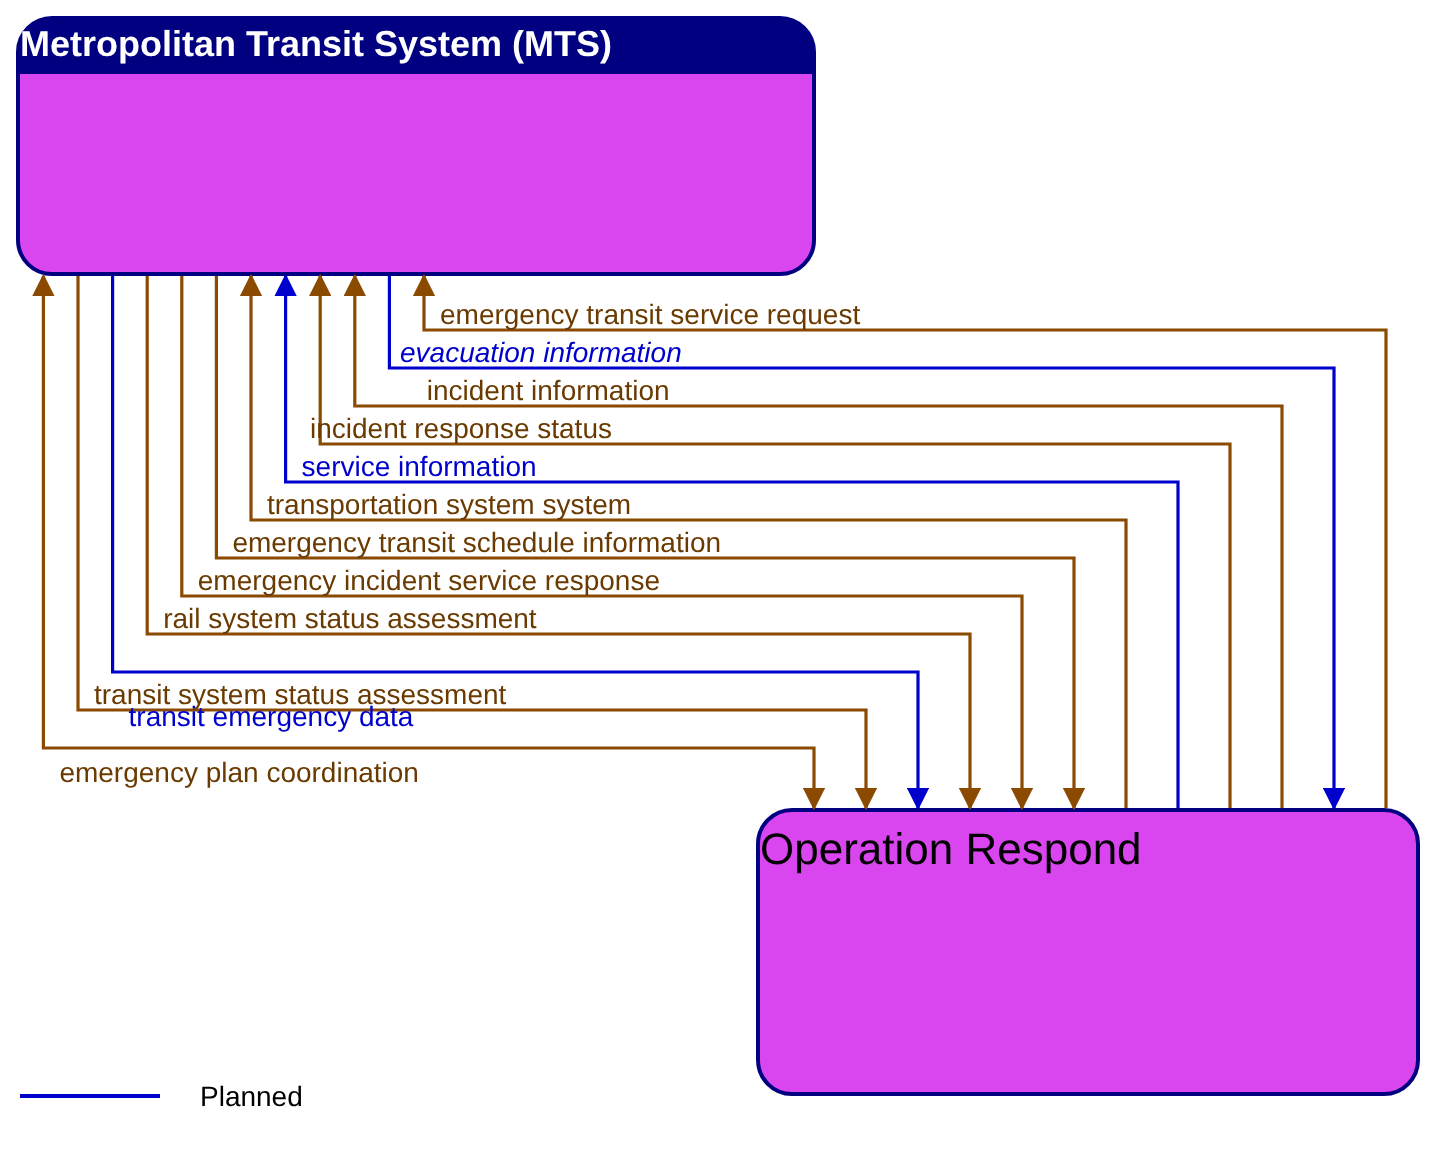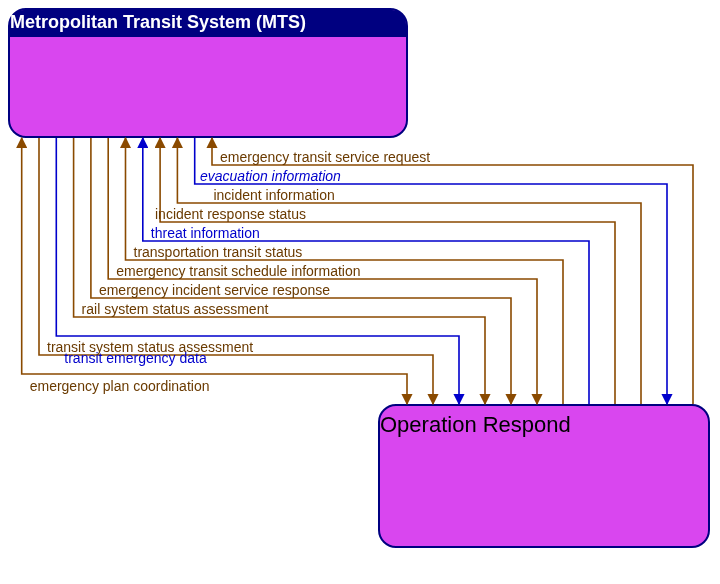--- a/index.html
+++ b/index.html
@@ -119,24 +119,28 @@
       <path d="M 39 138 L 39 355 L 433 355 L 433 404" fill="none" stroke="#8a4a00" stroke-width="1.6" marker-start="none" marker-end="url(#arr-e)"></path>
       <path d="M 21.69999999999999 138 L 21.69999999999999 374 L 407 374 L 407 404" fill="none" stroke="#8a4a00" stroke-width="1.6" marker-start="url(#arr-e)" marker-end="url(#arr-e)"></path>
     </g>
 </svg>
 
 <div id="flow-labels">
     <div class="flow-label" style="left: 220px; top: 149px;">emergency transit service request</div>
     <div class="flow-label planned" style="left: 200px; top: 168px; font-style: italic;">evacuation information</div>
     <div class="flow-label" style="left: 185.4px; top: 187px; margin-left: 28px;">incident information</div>
     <div class="flow-label" style="left: 155px; top: 206px;">incident response status</div>
-    <div class="flow-label planned" style="left: 150.8px; top: 225px;">threat information</div>
-    <div class="flow-label" style="left: 133.5px; top: 244px;">transportation transit status</div>
+    <div class="flow-label planned" style="left: 150.8px; top: 225px;">service information</div>
+    <div class="flow-label" style="left: 133.5px; top: 244px;">transportation system system</div>
     <div class="flow-label" style="left: 116.2px; top: 263px;">emergency transit schedule information</div>
     <div class="flow-label" style="left: 98.9px; top: 282px;">emergency incident service response</div>
     <div class="flow-label" style="left: 81.6px; top: 301px;">rail system status assessment</div>
     <div class="flow-label planned" style="left: 64.3px; top: 320px; margin-top: 30px;">transit emergency data</div>
     <div class="flow-label" style="left: 47px; top: 339px;">transit system status assessment</div>
     <div class="flow-label" style="left: 29.7px; top: 378px;">emergency plan coordination</div>
   </div>
 
 <div class="legend">
+  <div class="legend-row">
+    <span class="legend-line planned"></span>
+    <span>Planned</span>
+  </div>
 </div>
 
 </body></html>

